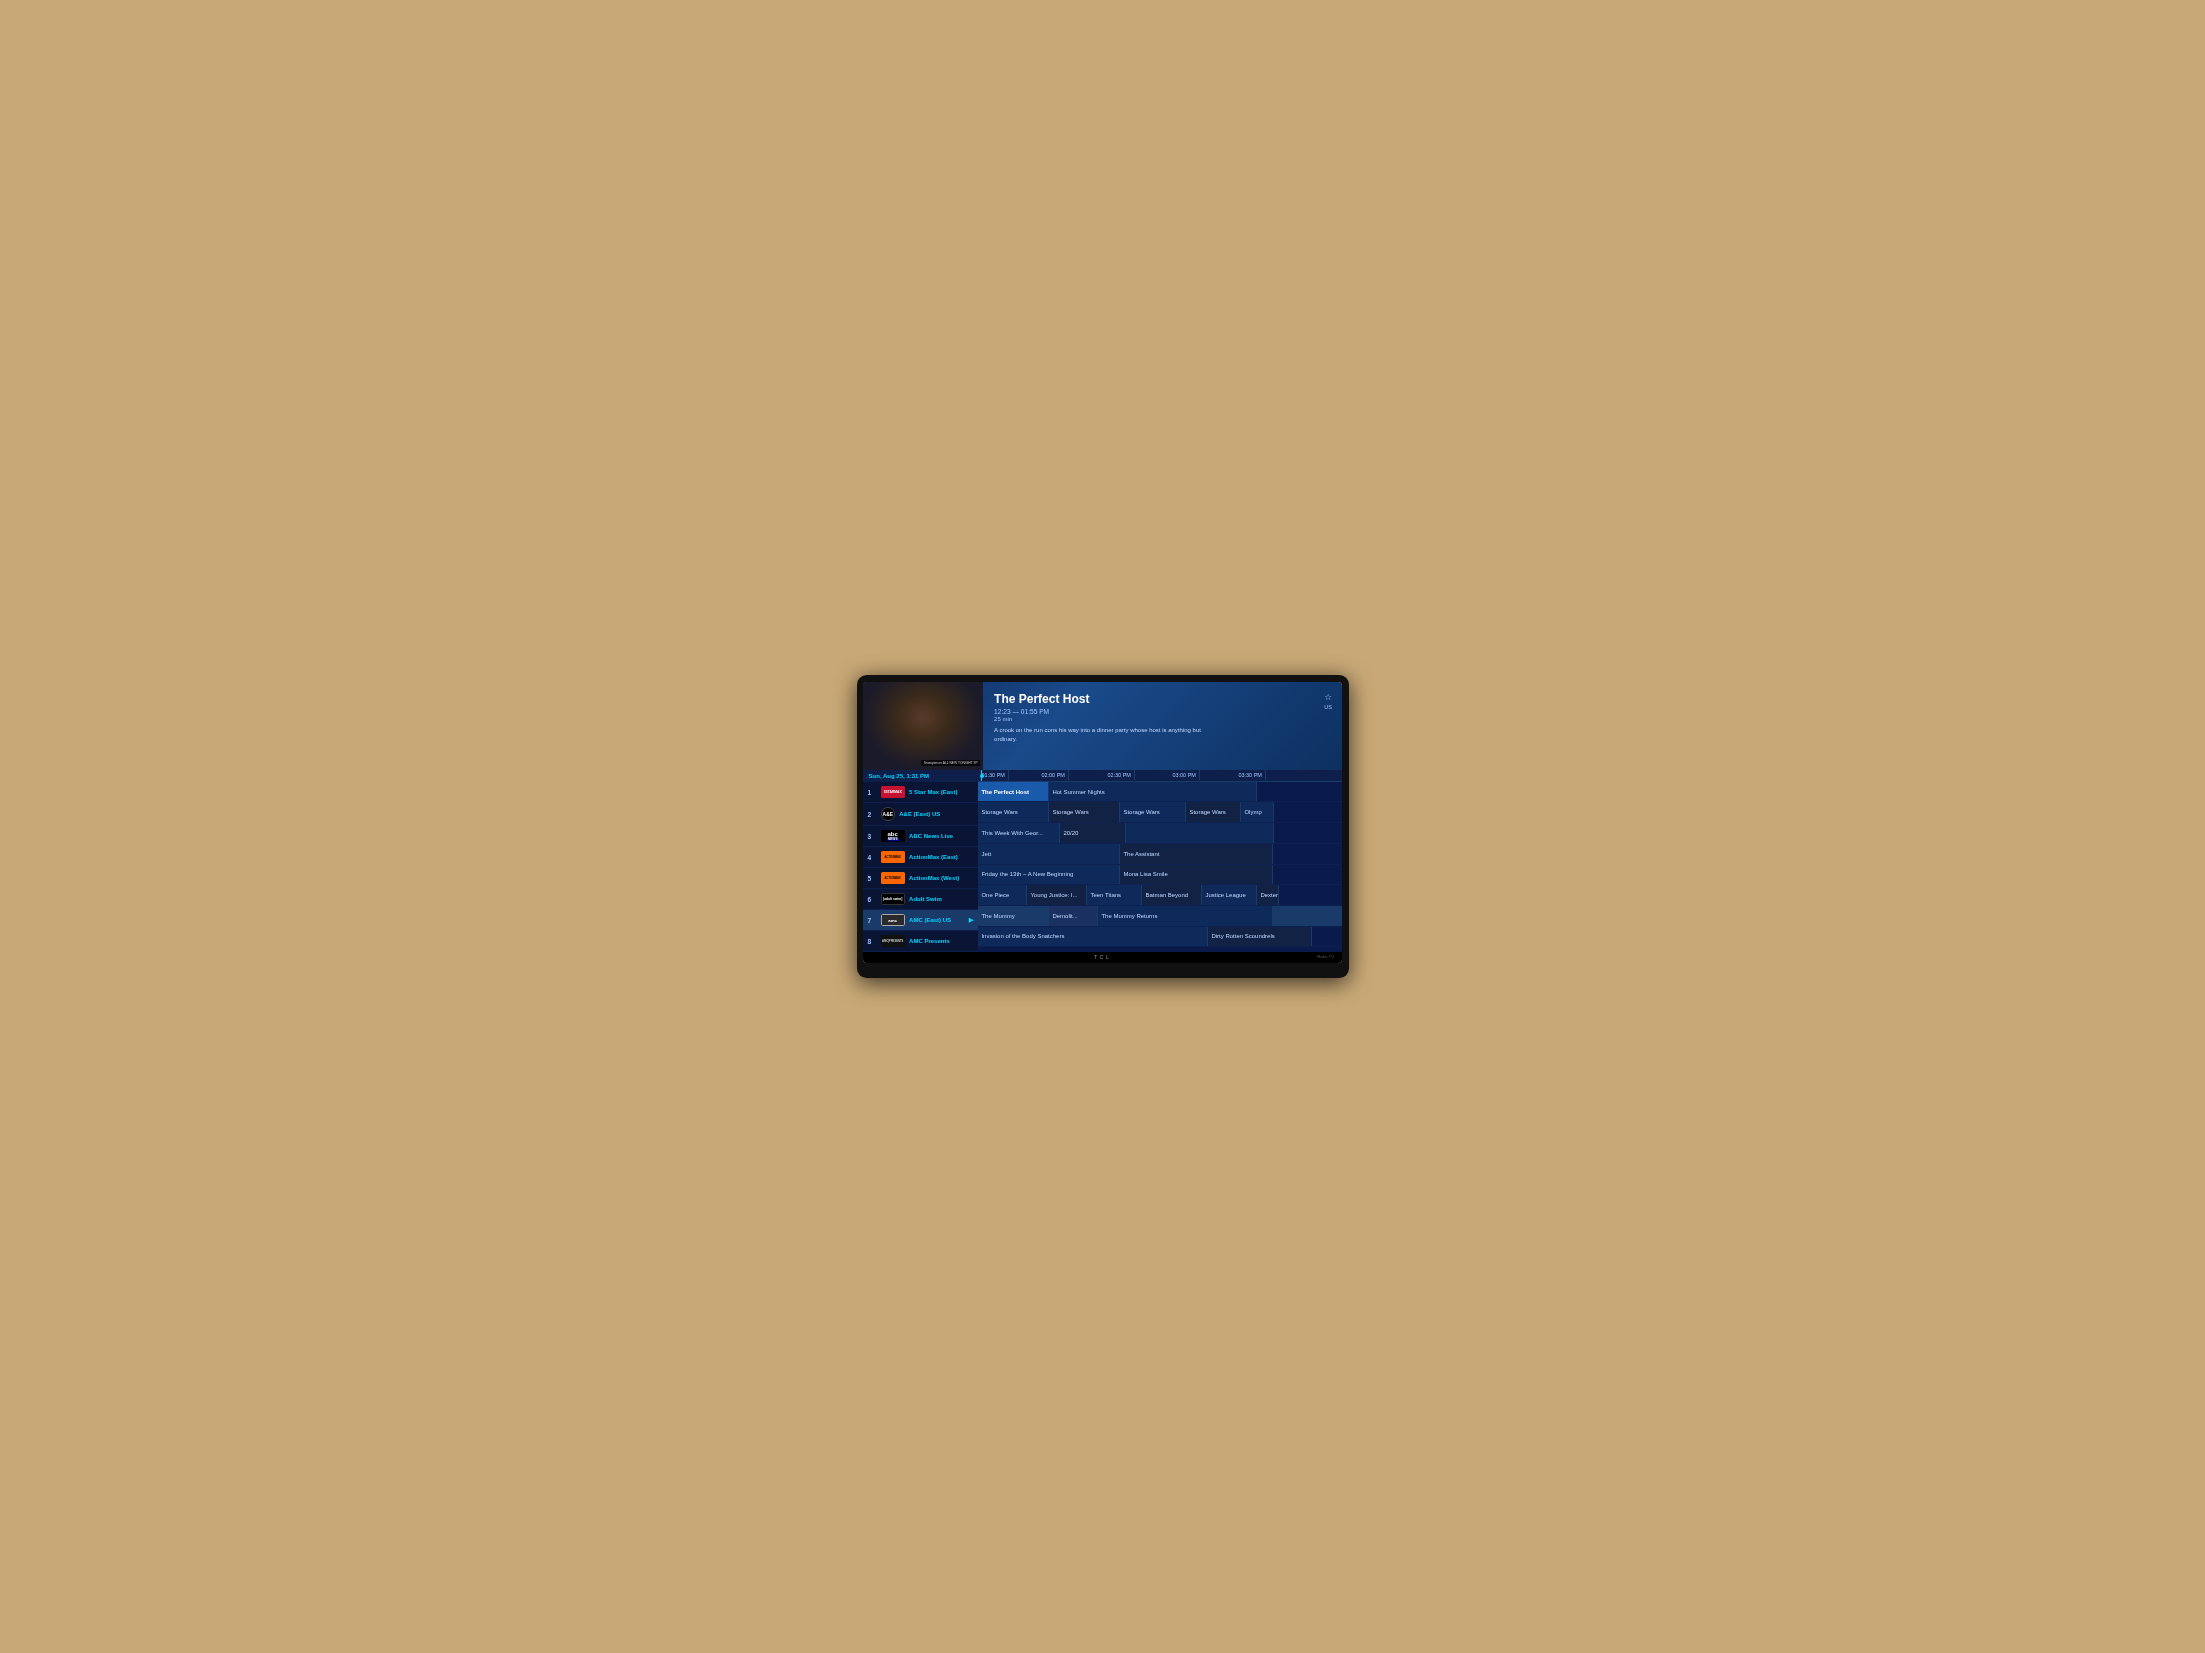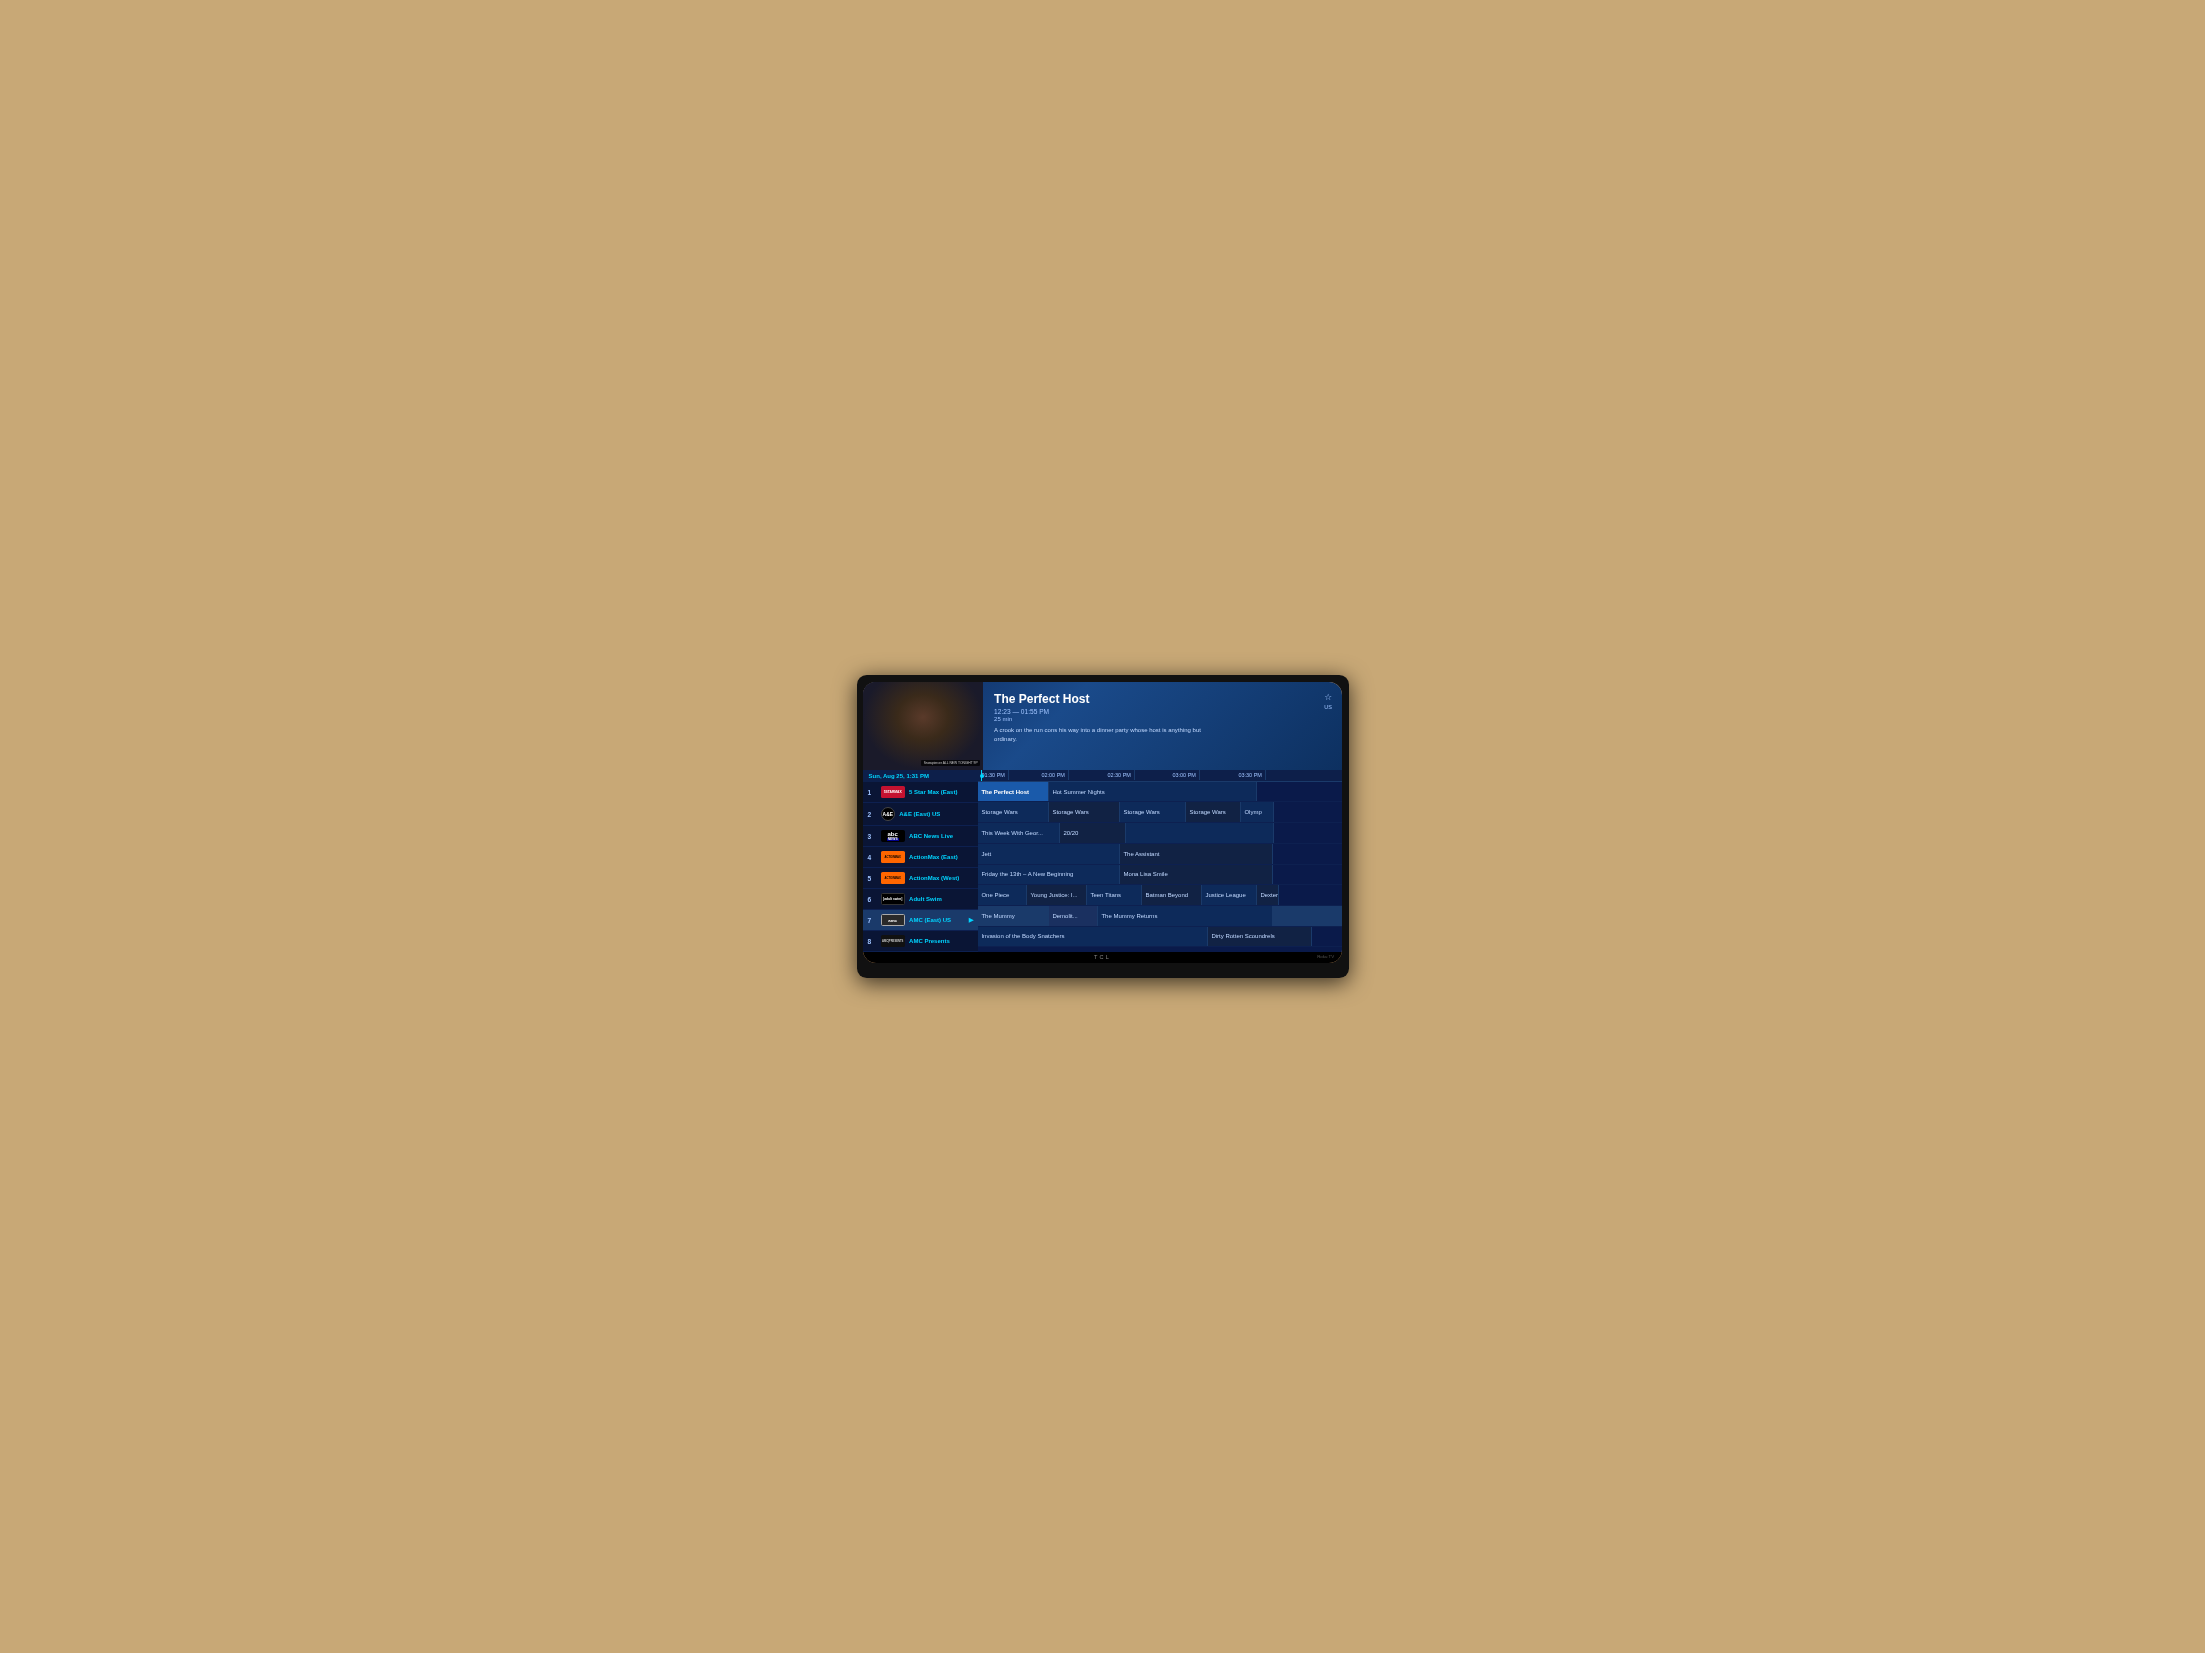--- a/index.html
+++ b/index.html
@@ -15,21 +15,21 @@
       width: 492px;
       background: #111;
       border-radius: 9.8px;
       padding: 6.6px 6.6px 15.3px 6.6px;
       box-shadow: 0 4.4px 22px rgba(0,0,0,0.7);
       position: relative;
     }
     .tv-screen {
       width: 100%;
       background: #fdba74;
-      border-radius: 13px;
+      border-radius: 4px;
       overflow: hidden;
       position: relative;
     }
     .top-section {
       display: flex;
       height: 88px;
       background: linear-gradient(135deg, #0d2a5c 0%, #1a4a8a 40%, #0d3060 100%);
     }
     .preview-thumb {
       width: 120px;

